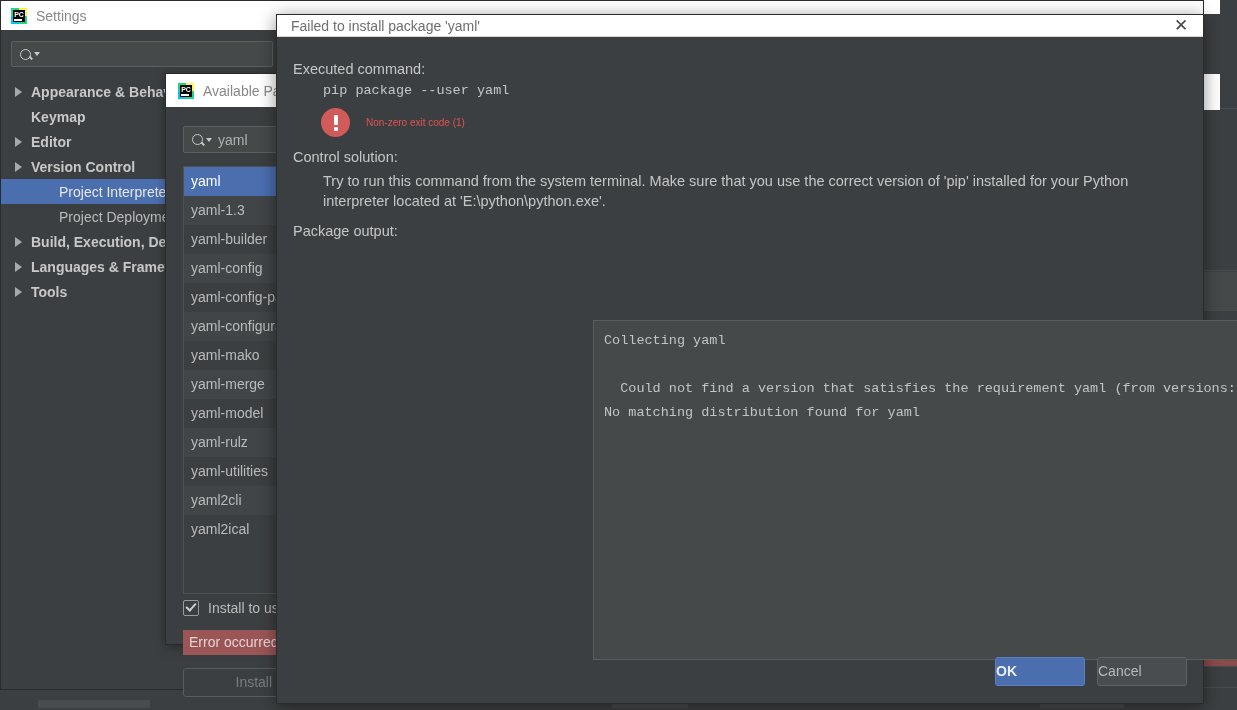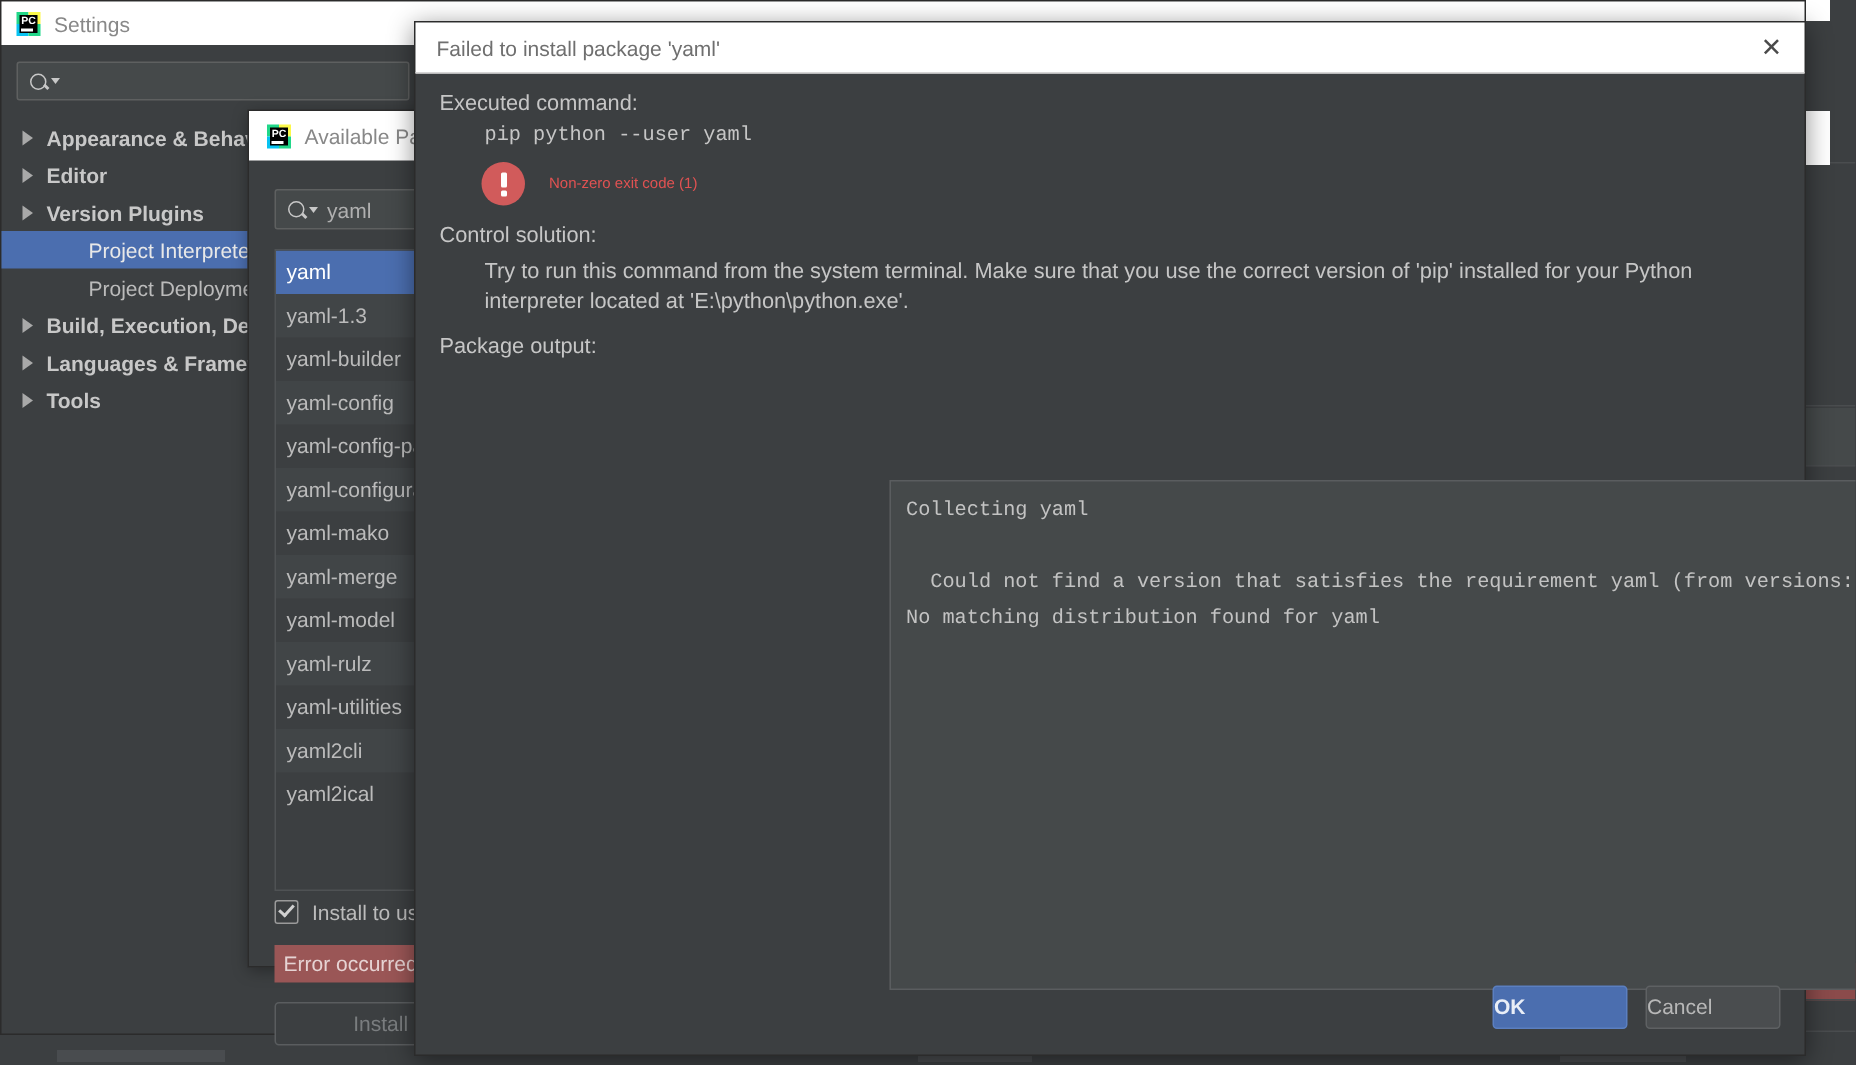--- a/index.html
+++ b/index.html
@@ -337,21 +337,21 @@
     position: absolute;
     left: 276px; top: 14px;
     width: 928px;
     height: 690px;
     background: #3c3f41;
     border: 1px solid #2b2b2b;
     box-sizing: border-box;
     box-shadow: 0 3px 16px rgba(0,0,0,.45);
   }
   #error-titlebar {
-    height: 34px;
+    height: 22px;
     background: #ffffff;
     display: flex;
     align-items: center;
     justify-content: space-between;
     padding: 0 0 0 14px;
     box-sizing: border-box;
     border-bottom: 1px solid #d6d6d6;
   }
   #error-title-text {
     font-size: 14px;
@@ -549,26 +549,30 @@
     </span>
     <span class="search-text"></span>
   </div>
 
   <div id="settings-tree">
       <div class="tree-row bold">
         <span class="tri closed"></span>
         <span>Appearance &amp; Behavior</span>
       </div>
       <div class="tree-row bold">
+        <span class="tri none"></span>
+        <span>Keymap</span>
+      </div>
+      <div class="tree-row bold">
         <span class="tri closed"></span>
         <span>Editor</span>
       </div>
       <div class="tree-row bold">
         <span class="tri closed"></span>
-        <span>Version Plugins</span>
+        <span>Version Control</span>
       </div>
       <div class="tree-row selected child">
         <span>Project Interpreter</span>
       </div>
       <div class="tree-row child">
         <span>Project Deployment</span>
       </div>
       <div class="tree-row bold">
         <span class="tri closed"></span>
         <span>Build, Execution, Deployment</span>
@@ -636,21 +640,21 @@
 
   <div id="error-titlebar">
     <span id="error-title-text">Failed to install package 'yaml'</span>
     <span id="error-close-button">✕</span>
   </div>
 
   <div id="error-body">
 
     <p class="dlg-label">Executed command:</p>
 
-    <p class="dlg-mono">pip python --user yaml</p>
+    <p class="dlg-mono">pip package --user yaml</p>
 
 
     <div id="error-occurred-row">
       <span id="error-circle-icon">
         <span class="bang"></span>
       </span>
       <span id="error-exit-code-text">Non-zero exit code (1)</span>
     </div>
 
     <p class="dlg-label" style="margin-top:12px;">Control solution:</p>

